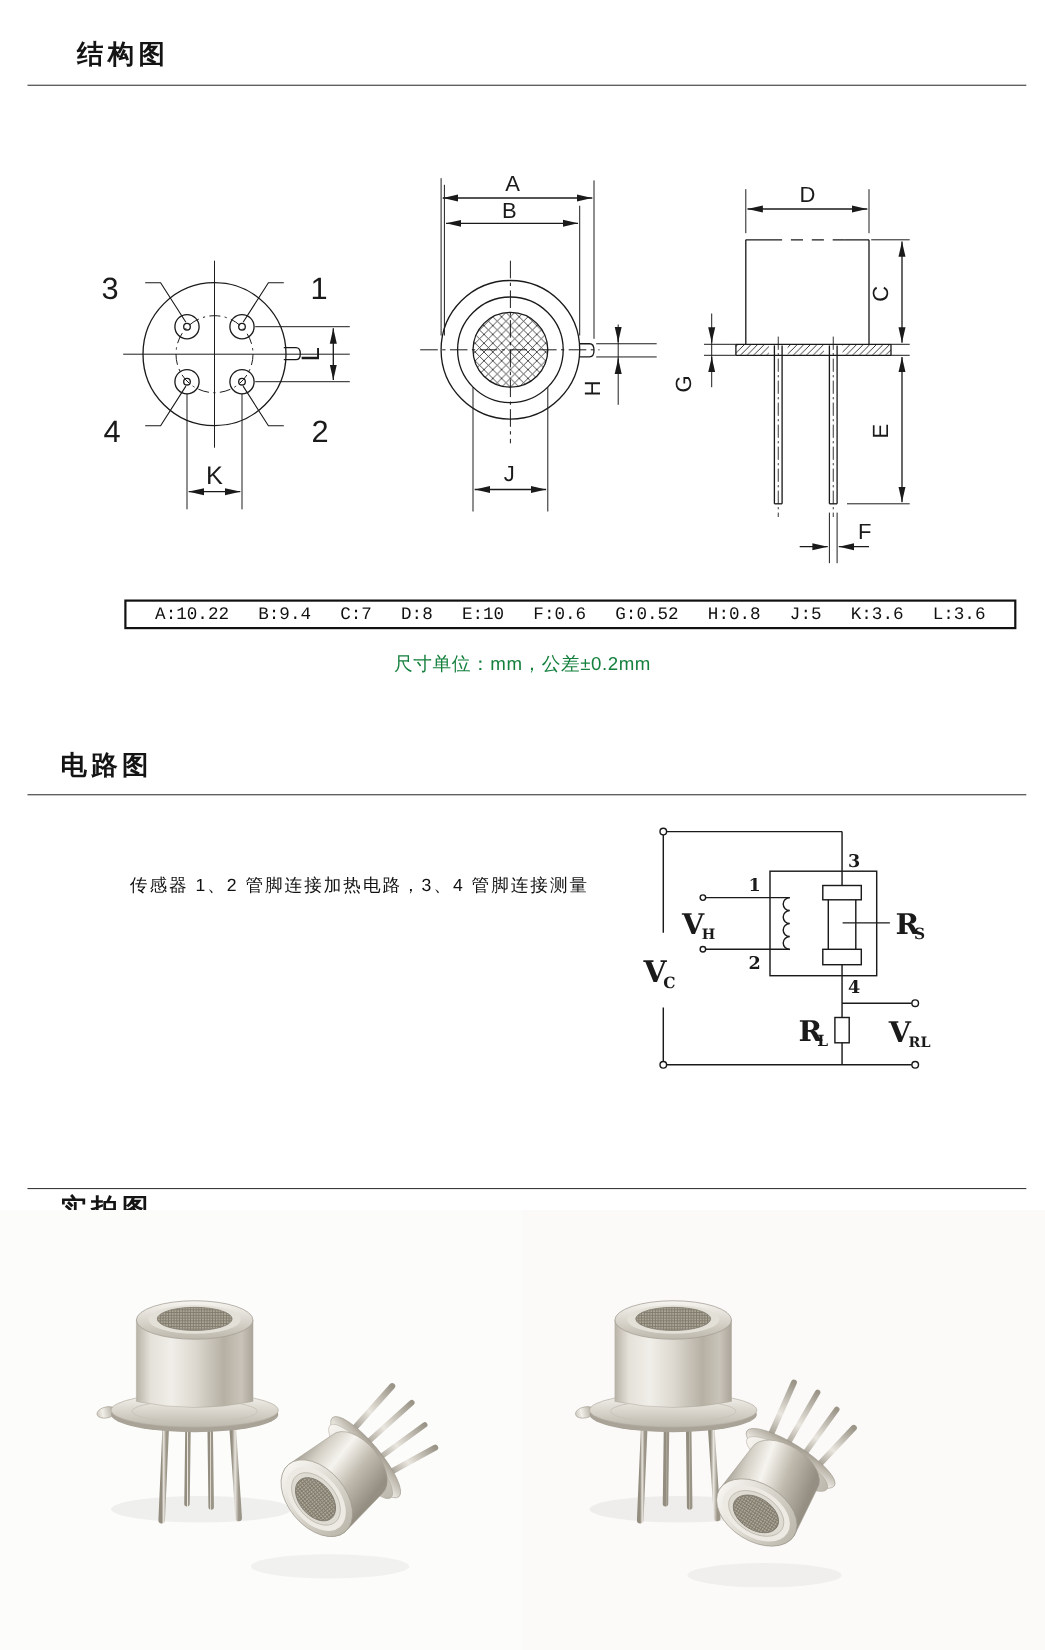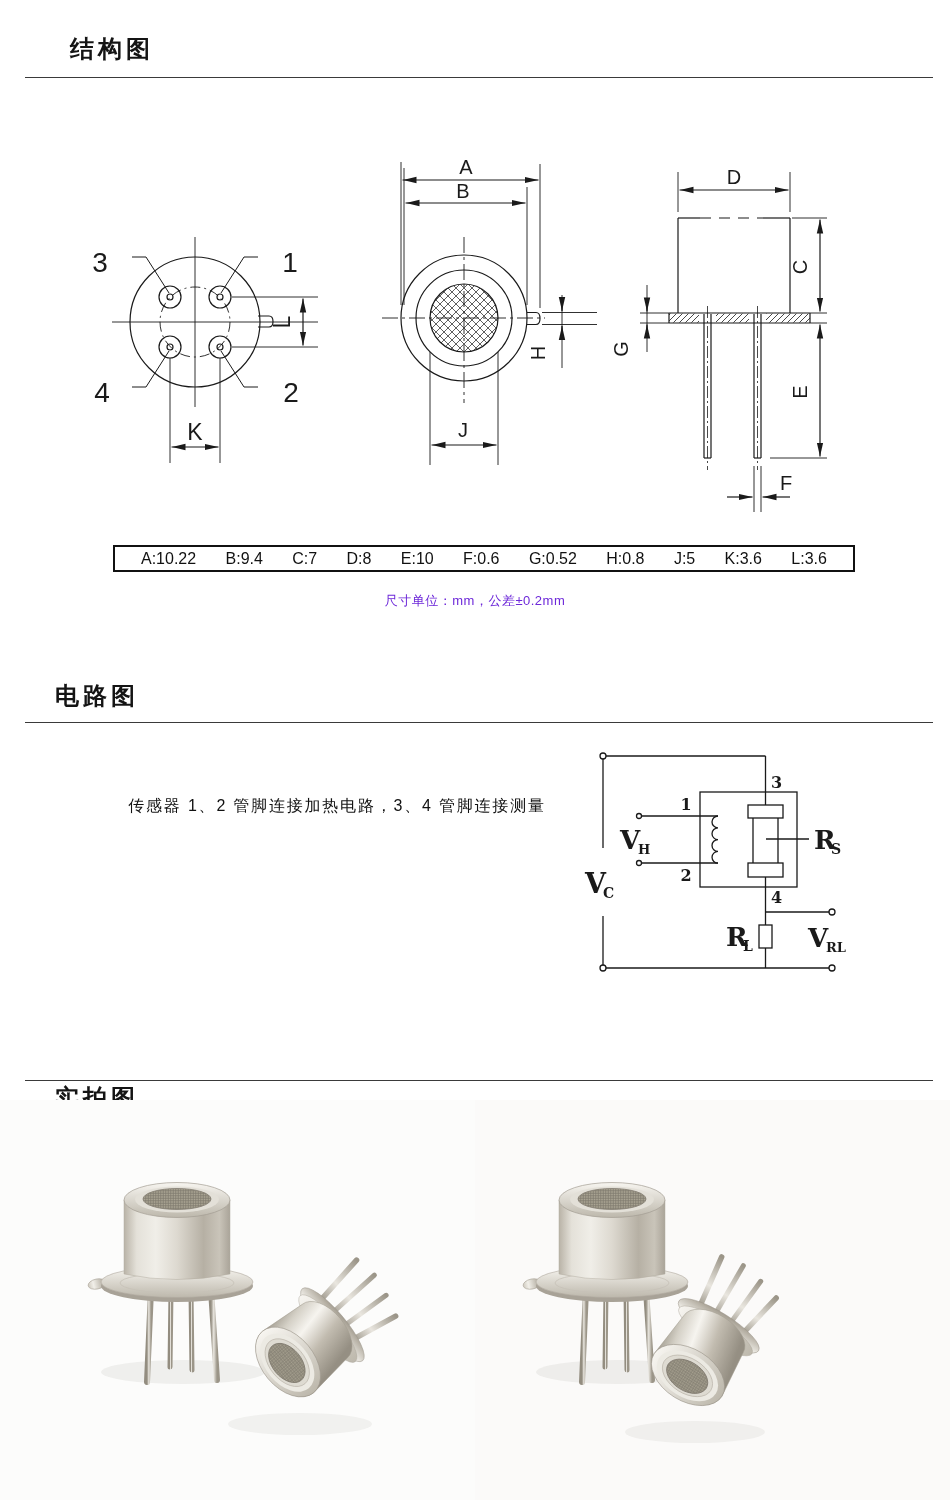--- a/index.html
+++ b/index.html
@@ -8,34 +8,34 @@
     font-family:"Liberation Sans","DejaVu Sans",sans-serif;color:#161616;overflow:hidden;
   }
   .abs{position:absolute;}
   .sec-title{
     font-size:24px;font-weight:600;letter-spacing:4px;color:#141414;
   }
   .sec-rule{
     left:25px;width:908px;height:0;border-top:1px solid #3a3a3a;
   }
   .dim-table{
-    left:113px;top:545px;width:742px;height:27px;box-sizing:border-box;
+    left:113px;top:545px;width:811px;height:27px;box-sizing:border-box;
     border:2px solid #111;display:flex;align-items:center;justify-content:space-between;
-    padding:0 26px;font-family:Liberation Sans, sans-serif;font-size:16px;color:#111;
+    padding:0 26px;font-family:Liberation Mono, monospace;font-size:16px;color:#111;
     white-space:nowrap;
   }
   .dim-caption{
-    left:0;top:592px;width:950px;text-align:center;font-size:13px;font-weight:500;
-    letter-spacing:0.5px;color:#6d28d9;
+    left:0;top:592px;width:950px;text-align:center;font-size:17px;font-weight:500;
+    letter-spacing:0.5px;color:#15803d;
   }
   .circ-text{
     left:86px;top:786px;width:470px;font-size:16px;line-height:39px;
     letter-spacing:1.8px;color:#111;
   }
-  .circ-text .circ-line{white-space:nowrap;text-align:center;}
+  .circ-text .circ-line{white-space:nowrap;}
   .circ-text .circ-line:first-child{text-indent:2em;}
   svg text{fill:#1a1a1a;}
   .dimlabel{font-family:"Liberation Sans",sans-serif;font-size:20px;}
   .dimlabel-big{font-family:"Liberation Sans",sans-serif;font-size:28px;}
   .cirnum{font-family:"DejaVu Serif",serif;font-size:16px;font-weight:700;}
   .cirlbl{font-family:"DejaVu Serif",serif;font-weight:700;}
 </style>
 </head>
 <body>
 

